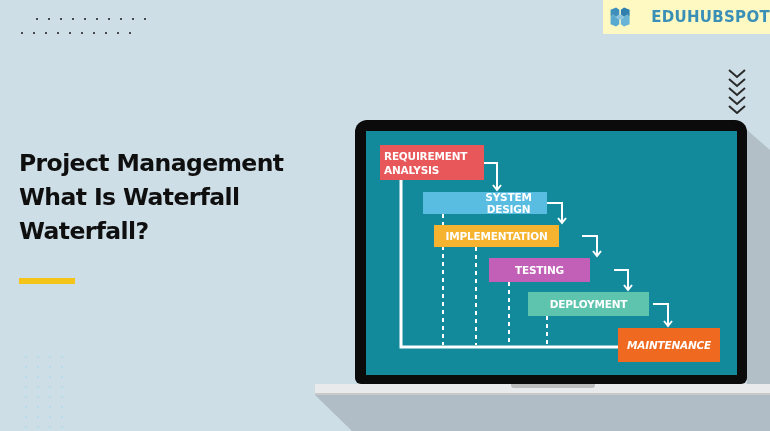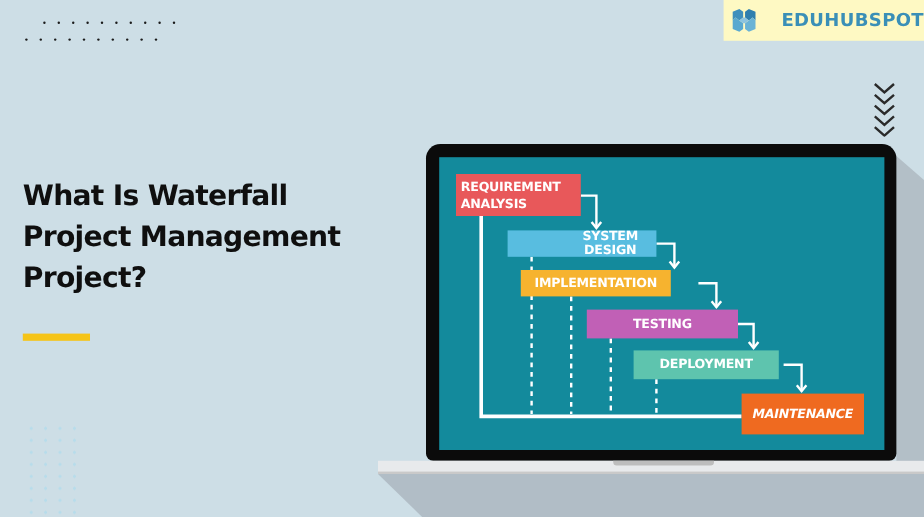--- a/index.html
+++ b/index.html
@@ -93,23 +93,23 @@
   <g fill="none" stroke="#2a2a2a" stroke-width="2">
     <polyline points="3,2 11,9 19,2"></polyline>
     <polyline points="3,11 11,18 19,11"></polyline>
     <polyline points="3,20 11,27 19,20"></polyline>
     <polyline points="3,29 11,36 19,29"></polyline>
     <polyline points="3,38 11,45 19,38"></polyline>
   </g>
 </svg>
 
 <div class="headline">
+  <div>Project Management</div>
   <div>What Is Waterfall</div>
-  <div>Project Management</div>
-  <div>Project?</div>
+  <div>Waterfall?</div>
 </div>
 <div class="accent-bar" style="background: rgb(245, 196, 24);"></div>
 
 <svg class="shadow" viewBox="0 0 770 431">
   <polygon points="747,130 770,150 770,395 747,395" fill="#b3bfc7"></polygon>
   <polygon points="315,395 770,395 770,431 352,431" fill="#b1bdc6"></polygon>
 </svg>
 
 <div class="bezel"></div>
 <div class="screen" style="background: rgb(19, 138, 156);"></div>
@@ -142,15 +142,15 @@
 </svg>
 
 <div class="stage req" style="left: 380px; top: 145px; width: 104px; height: 35px; background: rgb(232, 88, 90);" title="REQUIREMENT">
   <div>
     <div>REQUIREMENT</div>
     <div>ANALYSIS</div>
   </div>
 </div>
 <div class="stage" style="left: 423px; top: 192px; width: 124px; height: 22px; background: rgb(88, 189, 224); padding-left: 47px;">SYSTEM DESIGN</div>
 <div class="stage" style="left: 434px; top: 225px; width: 125px; height: 22px; background: rgb(246, 179, 47);">IMPLEMENTATION</div>
-<div class="stage" style="left: 489px; top: 258px; width: 126px; height: 24px; background: rgb(193, 96, 182);">TESTING</div>
+<div class="stage" style="left: 489px; top: 258px; width: 101px; height: 24px; background: rgb(193, 96, 182);">TESTING</div>
 <div class="stage" style="left: 528px; top: 292px; width: 121px; height: 24px; background: rgb(94, 196, 174);">DEPLOYMENT</div>
 <div class="stage" style="left: 618px; top: 328px; width: 102px; height: 34px; background: rgb(239, 106, 32); font-style: italic;">MAINTENANCE</div>
 
 </body></html>

